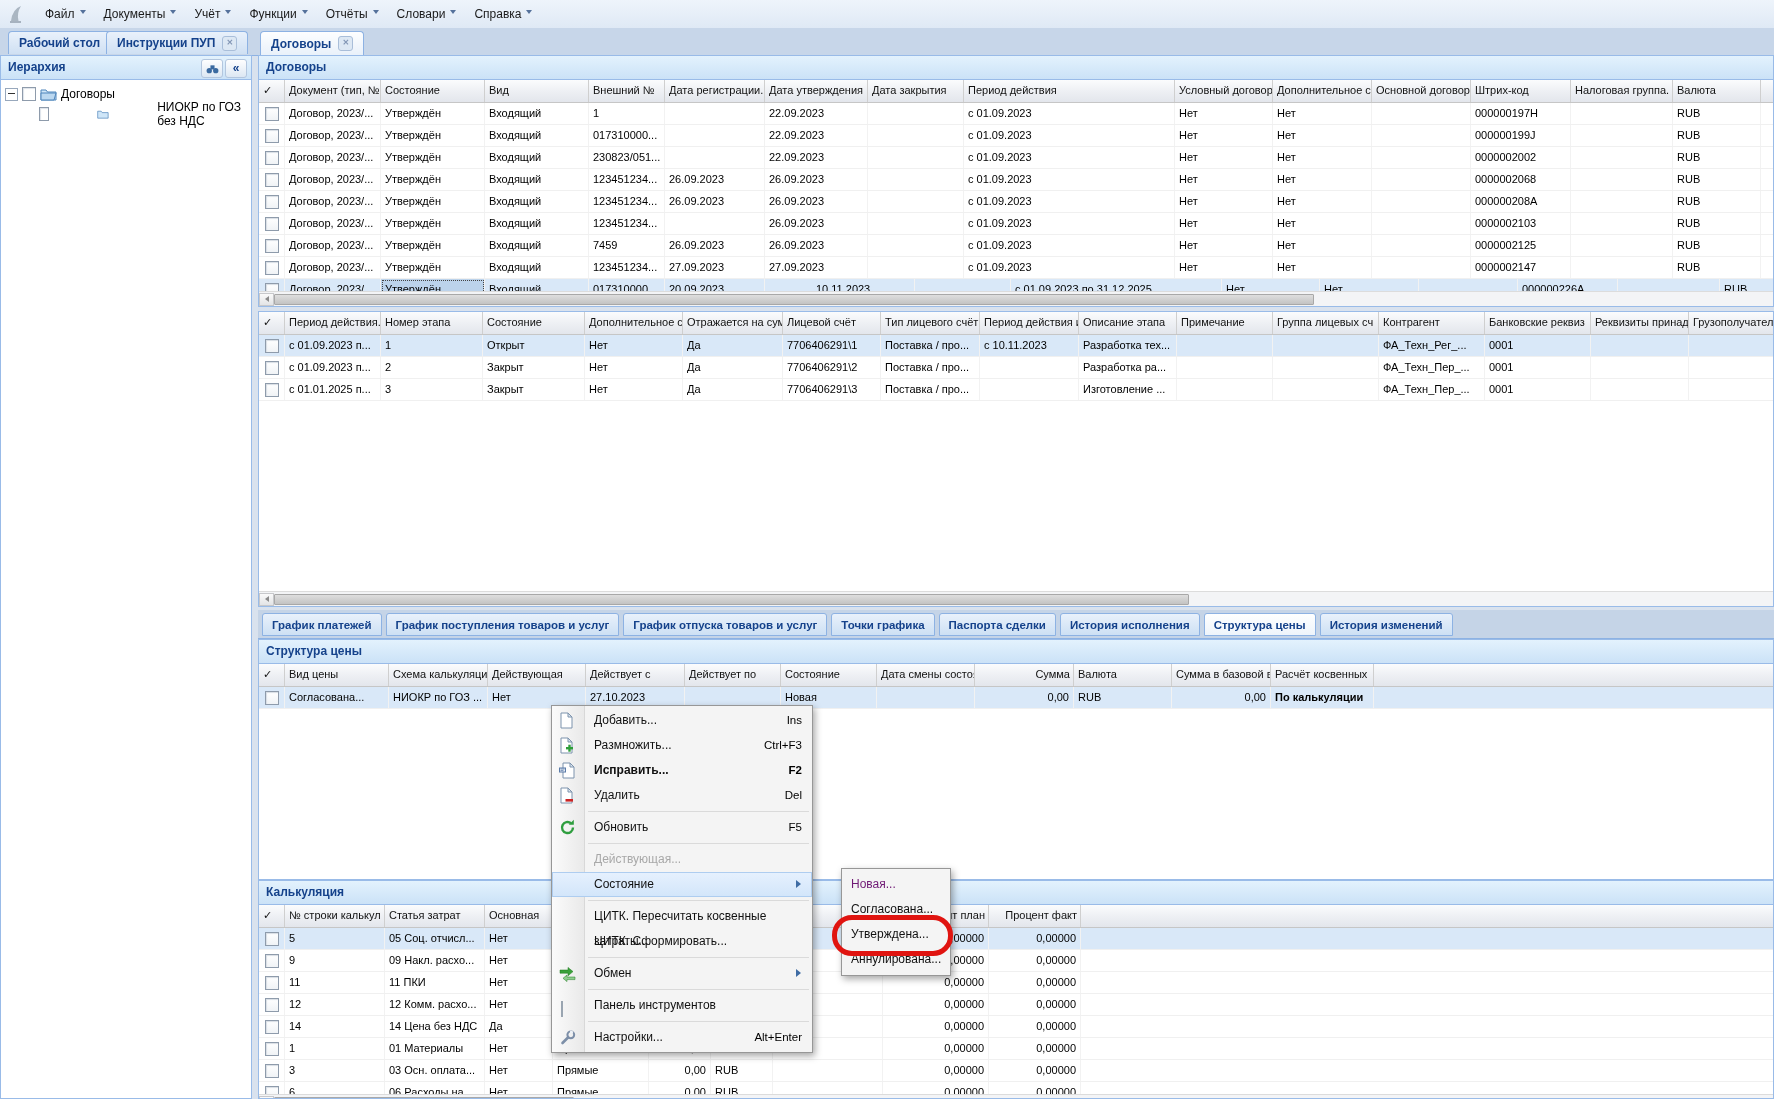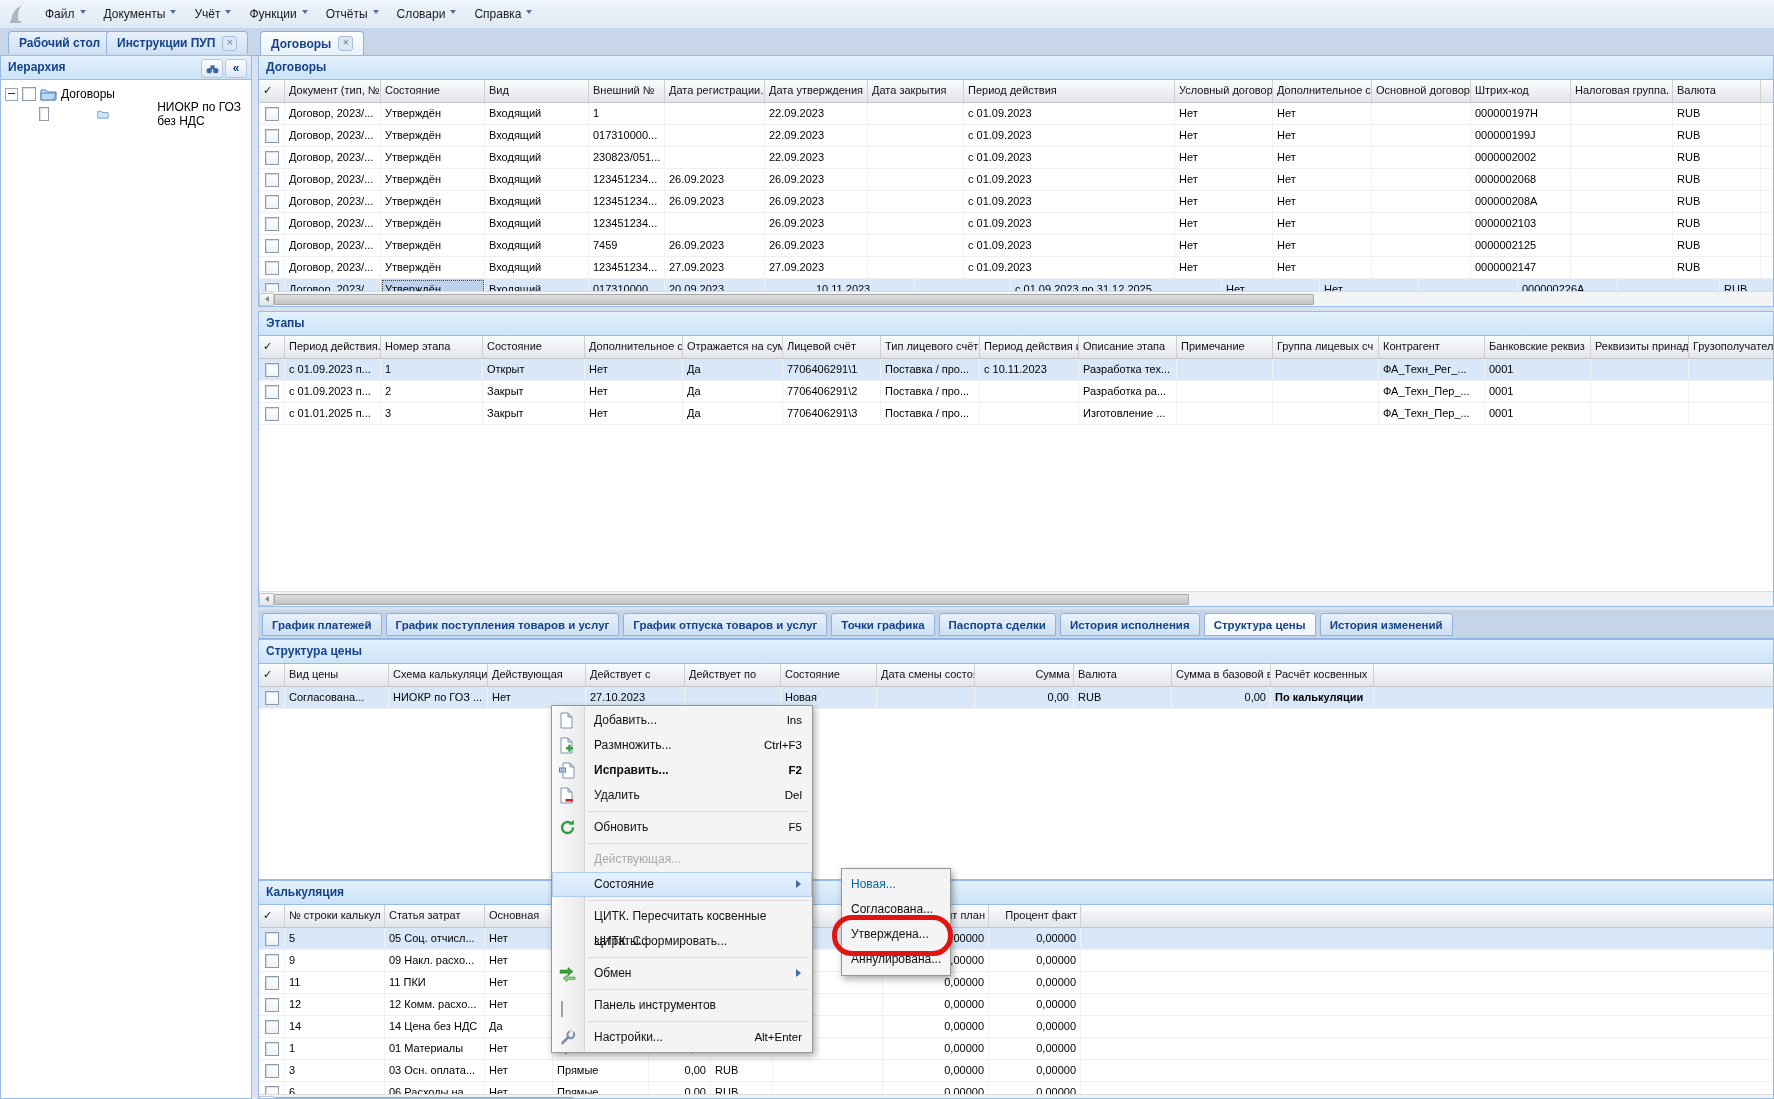--- a/index.html
+++ b/index.html
@@ -69,21 +69,21 @@
   .mi.bold{font-weight:bold;}
   .mi.dis{color:#a8a8a8;}
   .mi.hl{background:linear-gradient(#e6f1fe,#d2e5fa);outline:1px solid #aecdf0;outline-offset:-1px;}
   .subarr{position:absolute;right:7px;top:8px;width:0;height:0;border:4px solid transparent;border-left:5px solid #3f6ca4;}
   .msep{height:1px;background:#dadada;margin:3px 3px 3px 36px;position:relative;}
   .cbicon{width:12px;height:12px;border:1px solid #9aa5b1;background:#fff;box-shadow:inset 1px 1px 1px #d9dfe6;margin:2px;}
   
   .smenu{position:absolute;left:841px;top:868px;width:110px;z-index:60;background:#f4f4f4;border:1px solid #979797;
     box-shadow:2px 3px 7px rgba(0,0,0,.35);padding:3px 0;box-sizing:border-box;}
   .smi{height:25px;line-height:25px;padding-left:9px;font-size:12px;color:#111;cursor:default;}
-  .smi.dis{color:#0369a1;}
+  .smi.dis{color:#701a75;}
   .red-annot{position:absolute;left:832px;top:915px;width:121px;height:41px;border:5px solid #e01410;
     border-radius:20px;z-index:70;box-sizing:border-box;}
 </style>
 </head>
 <body>
 
 <div class="menubar">
   <svg class="logo" viewBox="0 0 20 20">
     <path d="M5 17 Q6.5 5 15 2 Q10.5 9 12.5 17 Z" fill="#aab6c2" stroke="#72829а" stroke-width="0.6"></path>
     <path d="M4 18 h11" stroke="#8d9aa8" stroke-width="1.4"></path>
@@ -347,21 +347,20 @@
     </div>
   <div class="hscroll" style="bottom:0;">
     <span class="sb-btn">
         <span class="sb-arr"></span>
       </span>
     <span class="sb-thumb" style="width:1040px;"></span>
   </div>
 </div>
 
 <div class="sec" style="left:258px;top:311px;width:1516px;height:296px;">
-  <div class="panel-hd">Этапы</div>
   <div class="tbl">
       <div class="thead">
         <div class="th" style="width: 26px;">✓</div>
         <div class="th" style="width: 96px;">Период действия..</div>
         <div class="th" style="width: 102px;">Номер этапа</div>
         <div class="th" style="width: 102px;">Состояние</div>
         <div class="th" style="width: 98px;">Дополнительное с</div>
         <div class="th" style="width: 100px;">Отражается на сум</div>
         <div class="th" style="width: 98px;">Лицевой счёт</div>
         <div class="th" style="width: 99px;">Тип лицевого счёт</div>

